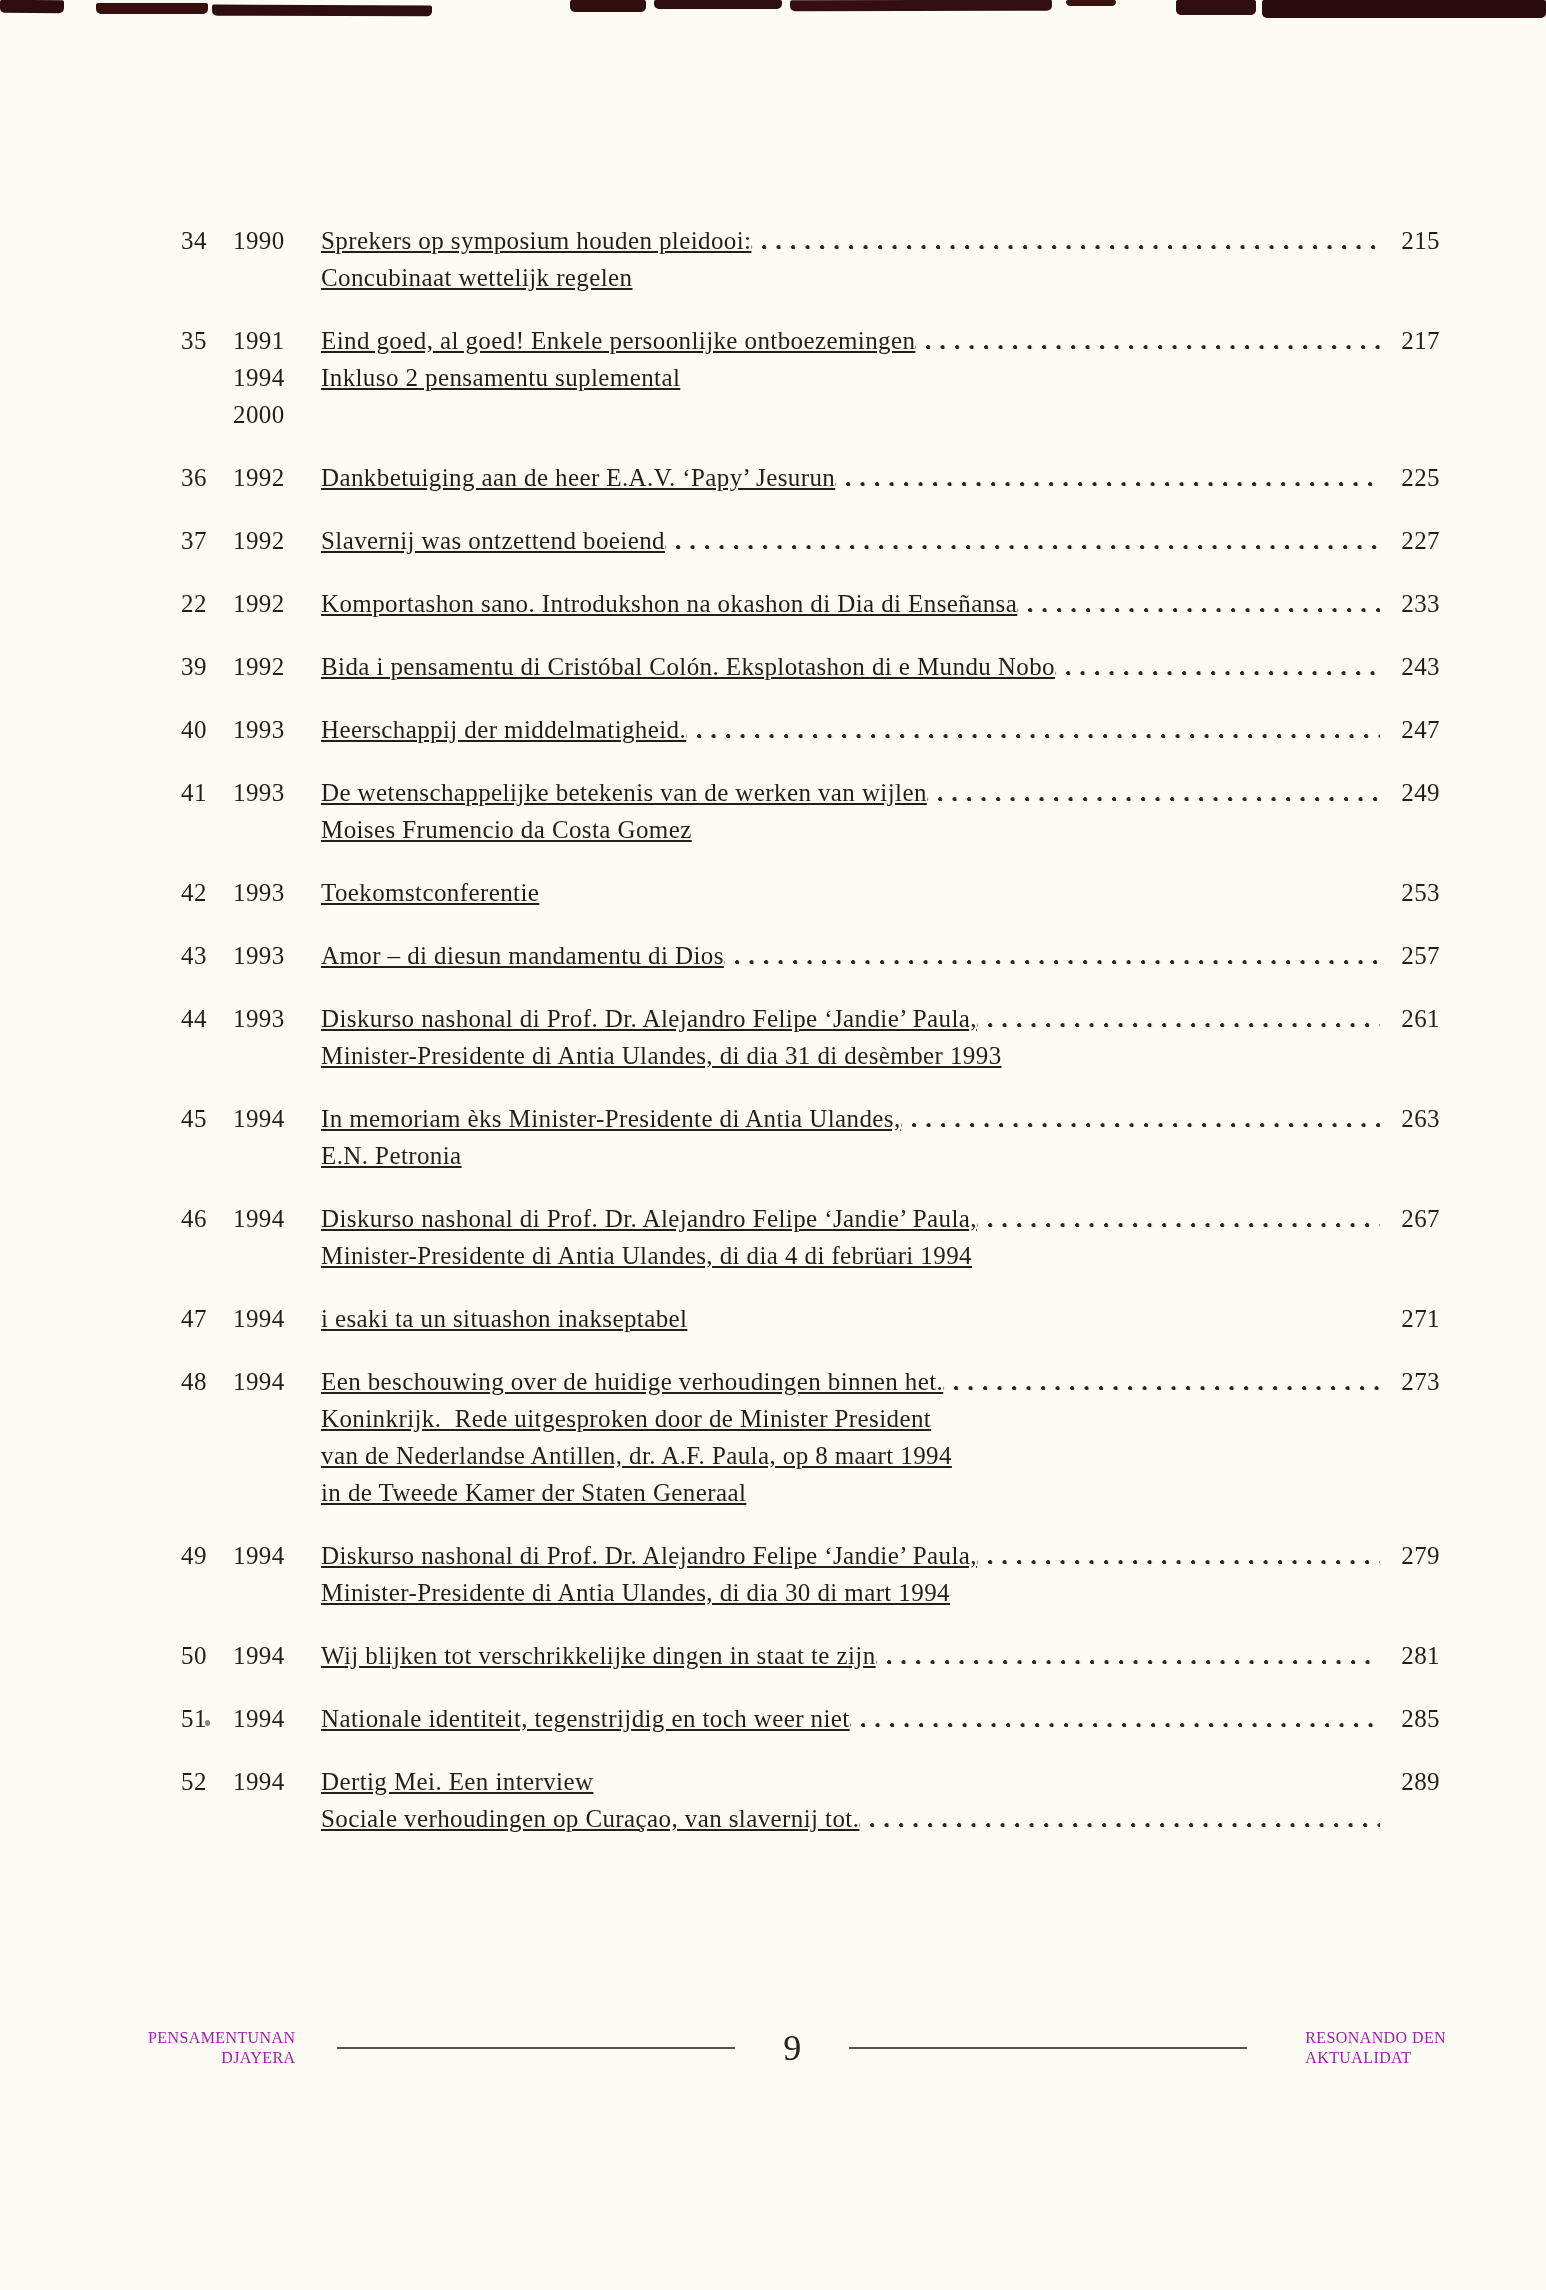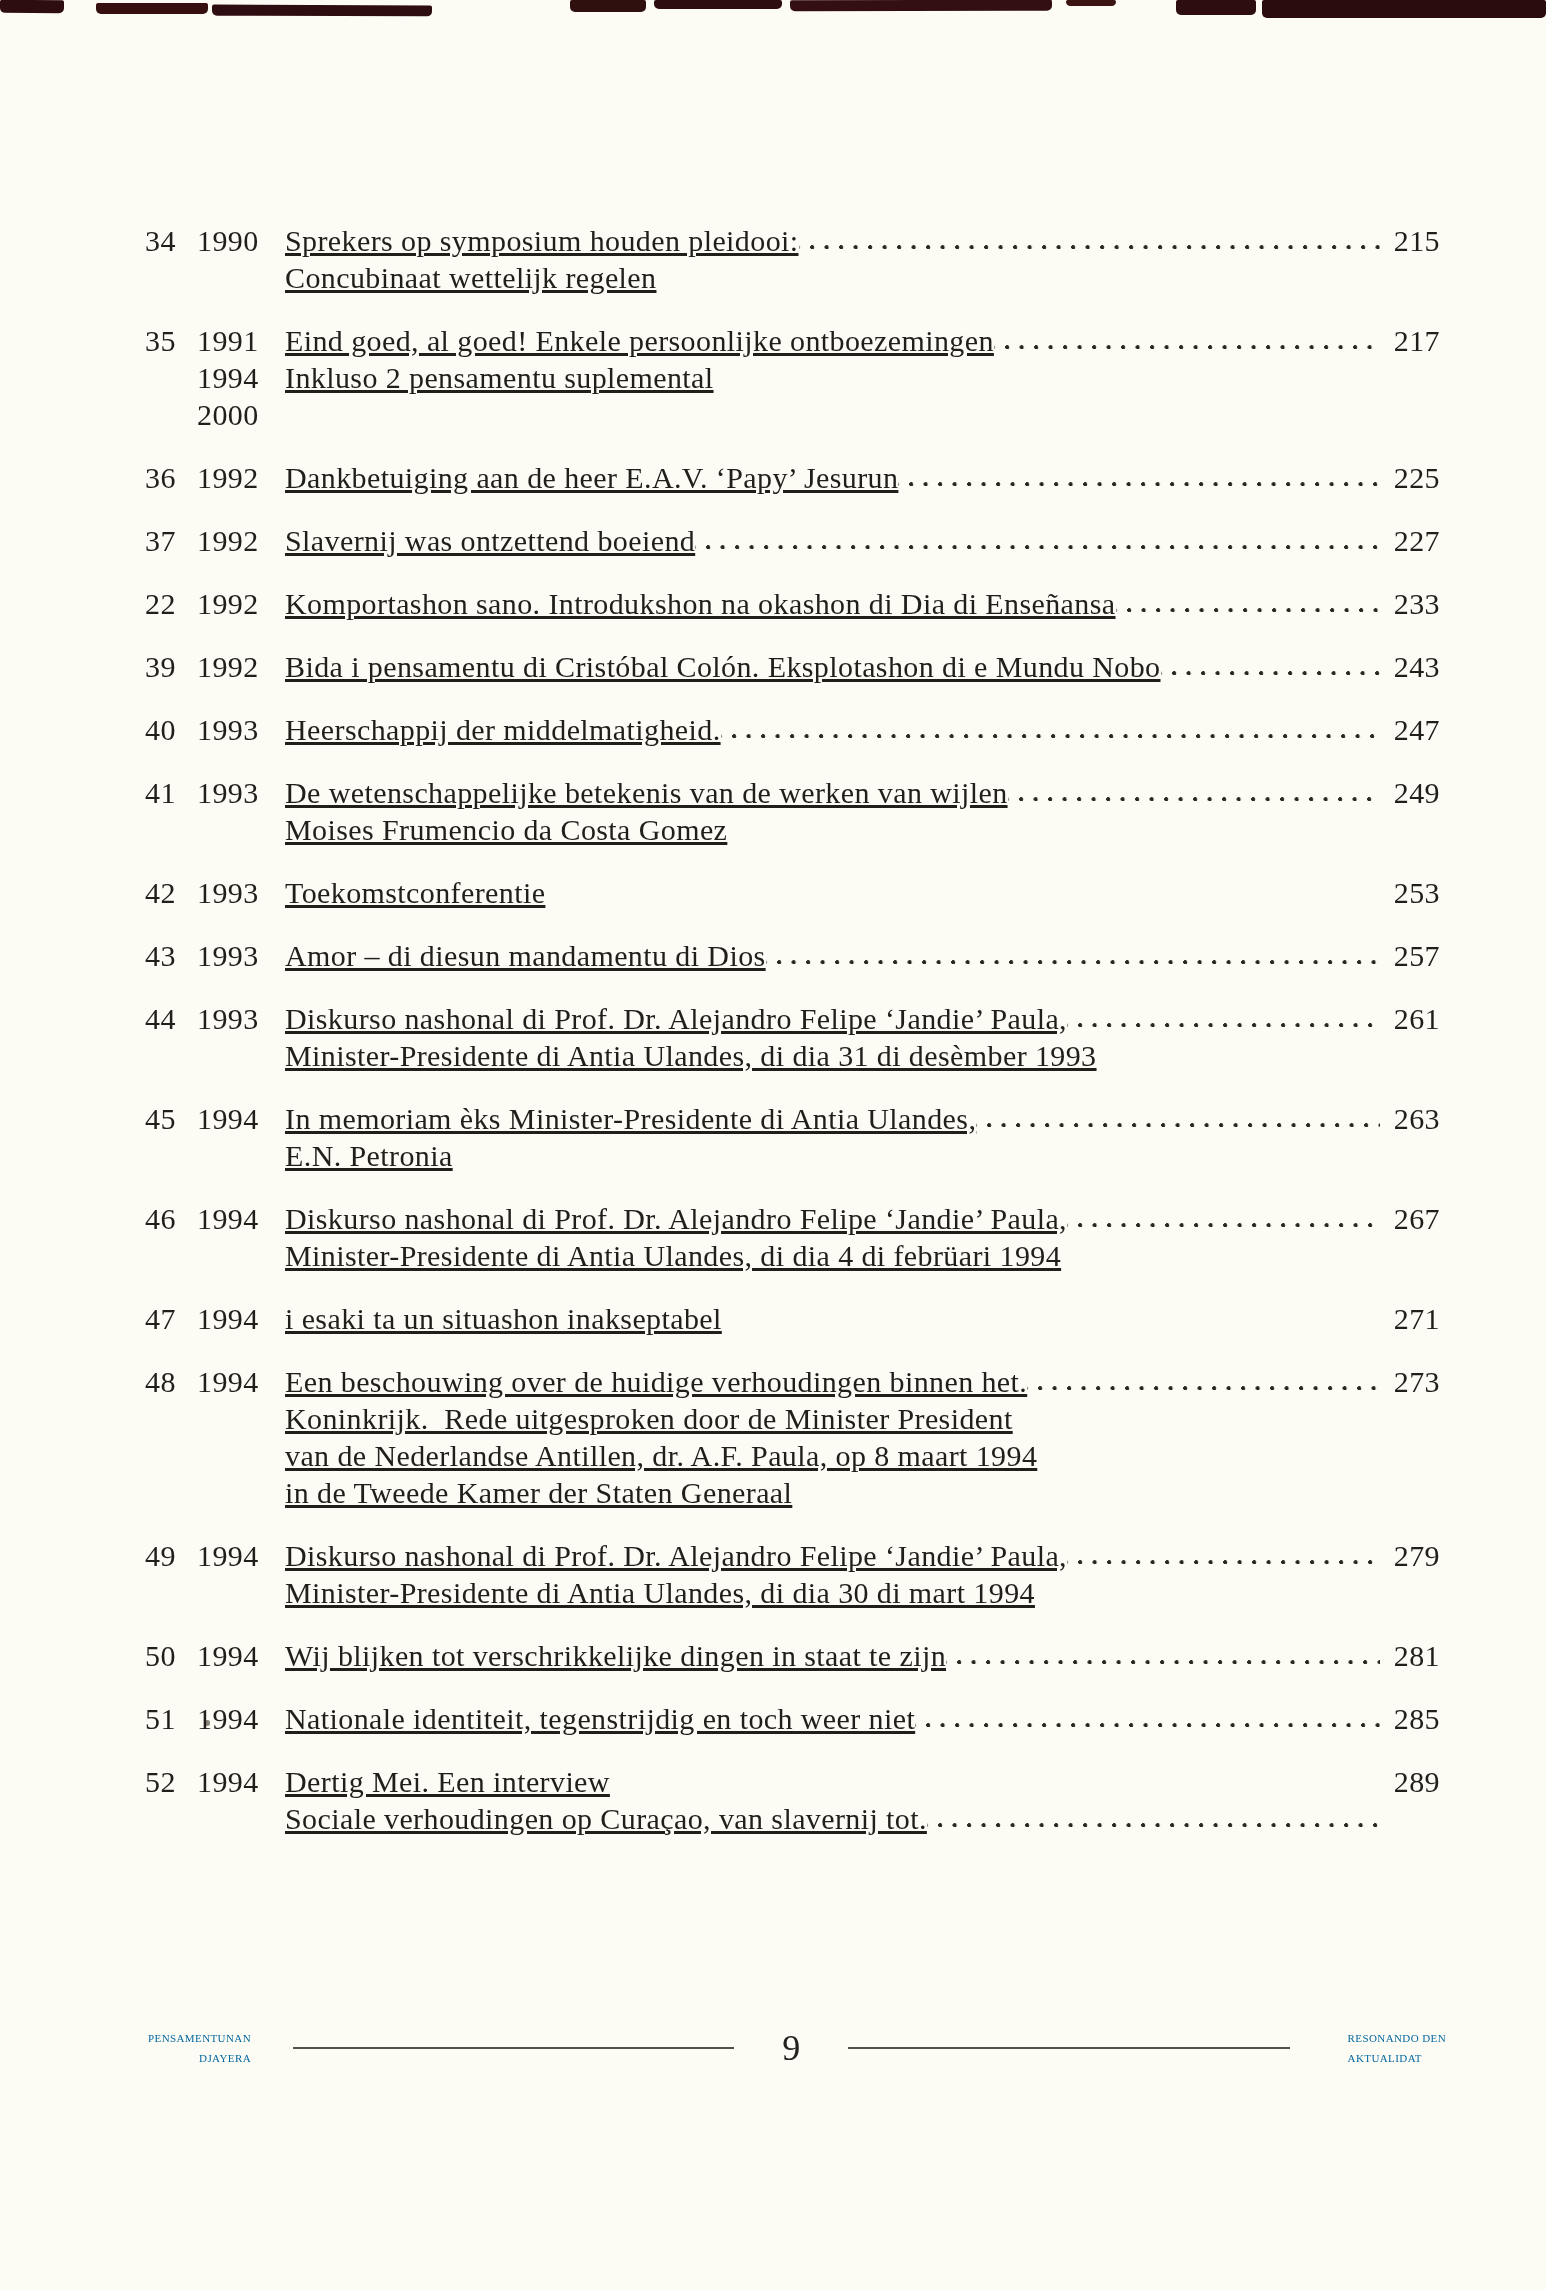--- a/index.html
+++ b/index.html
@@ -18,42 +18,43 @@
   .m5{left:654px;top:0;width:128px;height:9px;}
   .m6{left:790px;top:0;width:262px;height:11px;background:#330f12;transform:rotate(-.15deg);}
   .m7{left:1066px;top:0;width:50px;height:6px;background:#3a1413;}
   .m8{left:1176px;top:0;width:80px;height:15px;}
   .m9{left:1262px;top:0;width:284px;height:18px;background:#2a0c0e;}
   .speck{position:absolute;left:205px;top:1720px;width:5px;height:6px;border-radius:50%;background:#8d8678;}
 
   .toc{position:absolute;top:222px;left:145px;right:106px;}
   .entry{
     display:flex;align-items:flex-start;
-    font-size:30px;line-height:37px;letter-spacing:.4px;
+    font-size:25px;line-height:37px;letter-spacing:.4px;
     margin-bottom:26px;
+    margin-left:36px;
   }
   .col-num{width:52px;flex:0 0 auto;}
   .col-years{width:88px;flex:0 0 auto;}
   .col-title{flex:1 1 auto;min-width:0;text-decoration:underline;}
   .title-line{display:flex;white-space:pre-wrap;}
   .title-line .t{flex:0 1 auto;white-space:pre-wrap;}
   .leader{
     flex:1 1 auto;min-width:14px;margin-right:2px;
     background-image:radial-gradient(circle at 2.2px 2.2px,#2a2620 1.8px,transparent 2.3px);
     background-repeat:repeat-x;
     background-position:11px 23px;
     background-size:14.5px 5px;
   }
   .col-page{width:58px;flex:0 0 auto;text-align:right;}
 
   .footer{
     position:absolute;left:148px;right:100px;top:2028px;
     display:flex;align-items:center;
   }
-  .f-label{font-size:11px;line-height:20px;letter-spacing:.4px;color:#0369a1;}
+  .f-label{font-size:16px;line-height:20px;letter-spacing:.4px;color:#a21caf;}
   .f-left{text-align:right;}
   .f-right{text-align:left;margin-left:16px;}
   .f-rule{flex:1 1 auto;height:2px;background:#56514a;margin:0 42px;}
   .f-page{font-size:36px;line-height:36px;padding:0 6px;color:#26231f;}
 </style>
 </head>
 <body>
 
 <div class="scan-mark m1"></div>
 <div class="scan-mark m2"></div>

